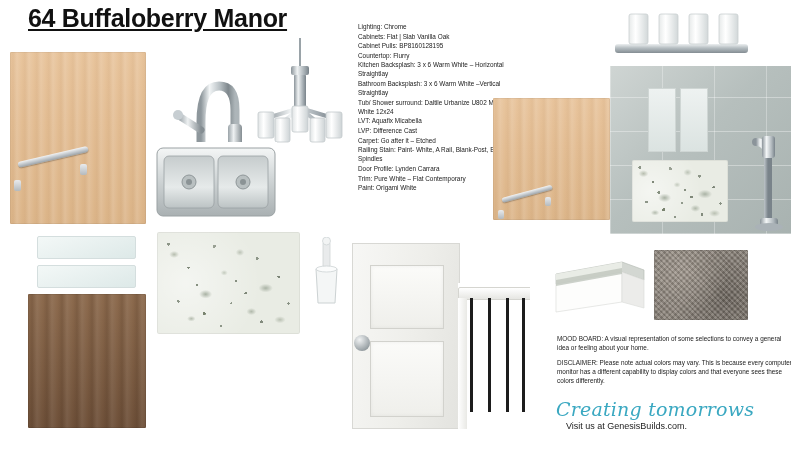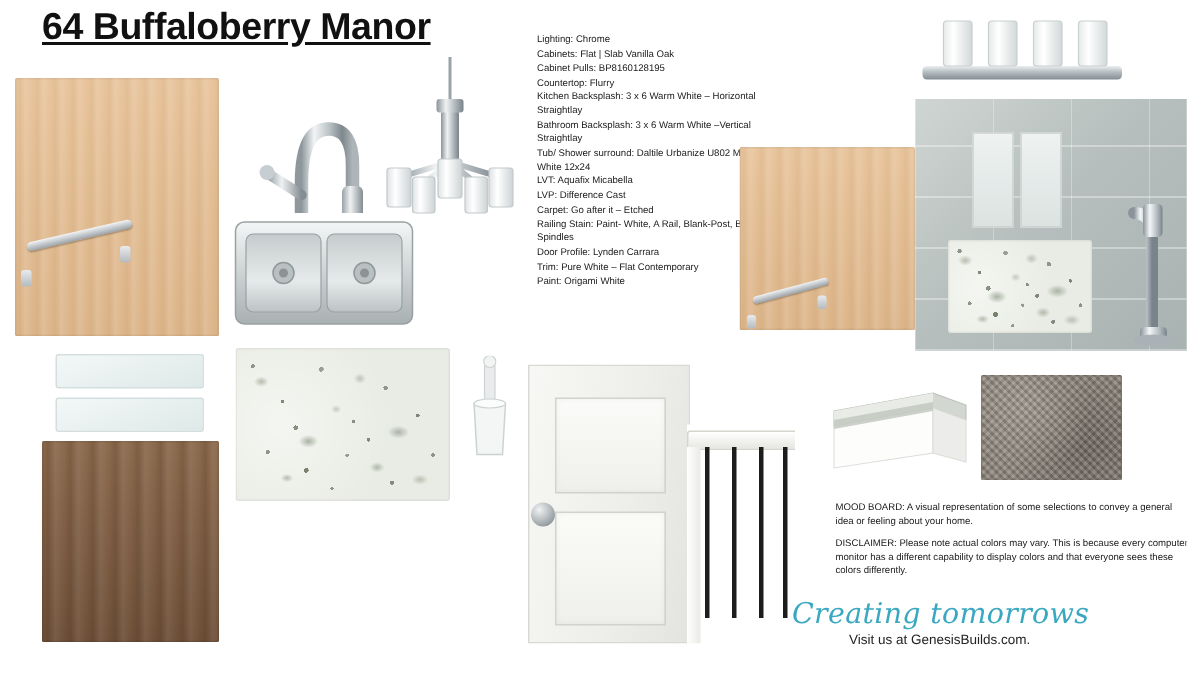--- a/index.html
+++ b/index.html
@@ -162,21 +162,21 @@
     font-size: 6.4px;
     line-height: 1.45;
     color: #1a1a1a;
     width: 235px;
   }
   .notes p { margin: 0 0 5px 0; }
 
   
   #logo-script {
     position: absolute;
-    left: 528px;
+    left: 556px;
     top: 398px;
     font-family: "DejaVu Serif", serif;
     font-style: italic;
     font-size: 19px;
     color: #3aa8c1;
     letter-spacing: 0.2px;
     white-space: nowrap;
   }
   #logo-sub {
     position: absolute;

